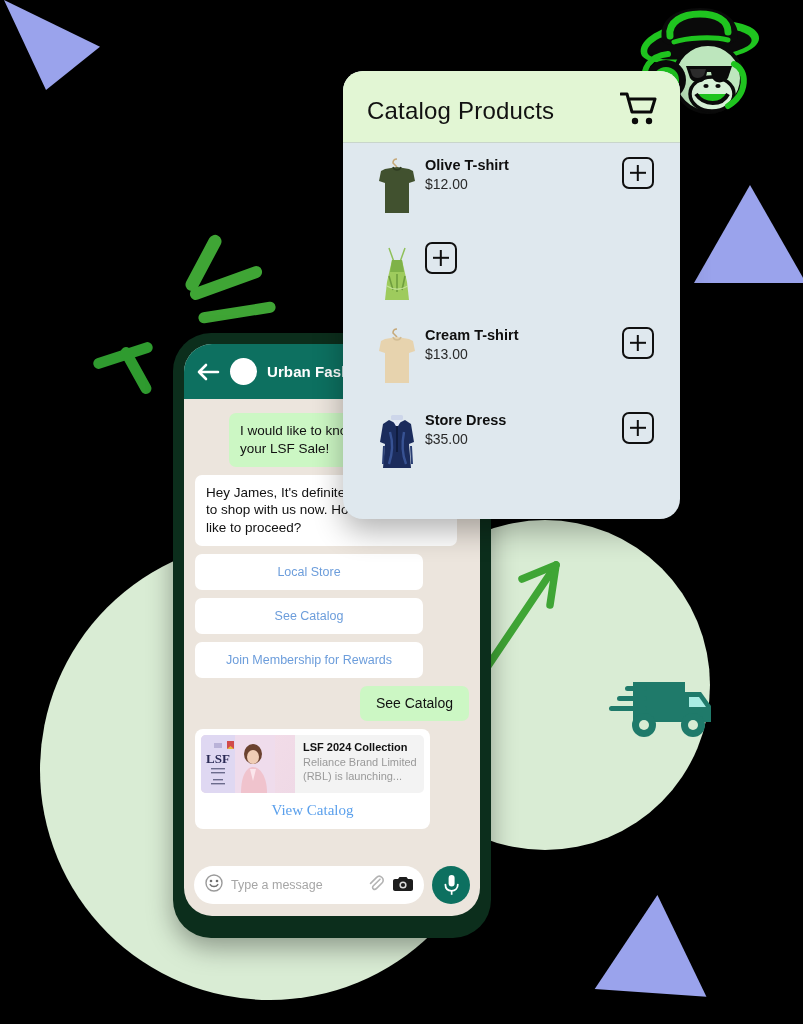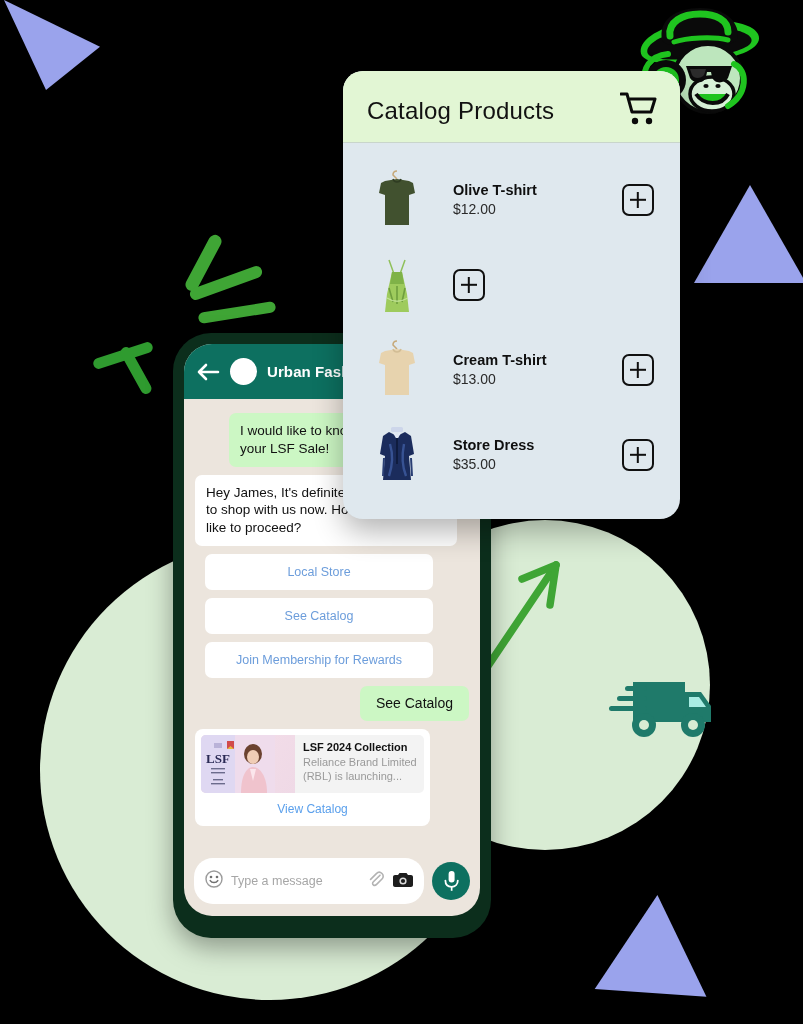--- a/index.html
+++ b/index.html
@@ -213,21 +213,20 @@
     border-radius: 7px;
     color: #6c9ddb;
     font-size: 12.5px;
     text-align: center;
     padding: 11px 8px;
     width: 228px;
     align-self: flex-start;
     border: none;
     font-family: "Liberation Sans", sans-serif;
     cursor: pointer;
-    margin-left: 10px;
   }
 
   .catalog-card {
     background: #ffffff;
     border-radius: 8px;
     width: 235px;
     align-self: flex-start;
     overflow: hidden;
     padding: 6px 6px 0 6px;
     box-sizing: border-box;
@@ -260,34 +259,35 @@
     margin-bottom: 2px;
   }
   .cc-desc {
     font-size: 11px;
     color: #9a9a9a;
     line-height: 1.28;
   }
   .cc-action {
     text-align: center;
     color: #5ba0ec;
-    font-size: 12px;
+    font-size: 15px;
     padding: 9px 0 10px 0;
+    font-family: Liberation Serif, serif;
   }
 
   .chat-input-row {
     flex: 0 0 auto;
     padding: 8px 10px 12px 10px;
     display: flex;
     align-items: center;
     gap: 8px;
   }
   .input-pill {
     flex: 1 1 auto;
-    height: 46px;
+    height: 38px;
     background: #ffffff;
     border-radius: 19px;
     display: flex;
     align-items: center;
     padding: 0 11px;
     gap: 8px;
   }
   .input-placeholder {
     flex: 1 1 auto;
     color: #a6a6a6;
@@ -332,24 +332,24 @@
     font-size: 24px;
     color: #111111;
     letter-spacing: .2px;
   }
   .catalog-list {
     flex: 1 1 auto;
     padding: 14px 0 0 0;
   }
   .product-row {
     display: flex;
-    align-items: center;
+    align-items: flex-start;
     height: 85px;
     padding: 0 26px 0 28px;
-    gap: 30px;
+    gap: 2px;
   }
   .p-img {
     width: 52px;
     height: 62px;
     flex: 0 0 auto;
     position: relative;
   }
   .p-meta {
     flex: 1 1 auto;
   }

